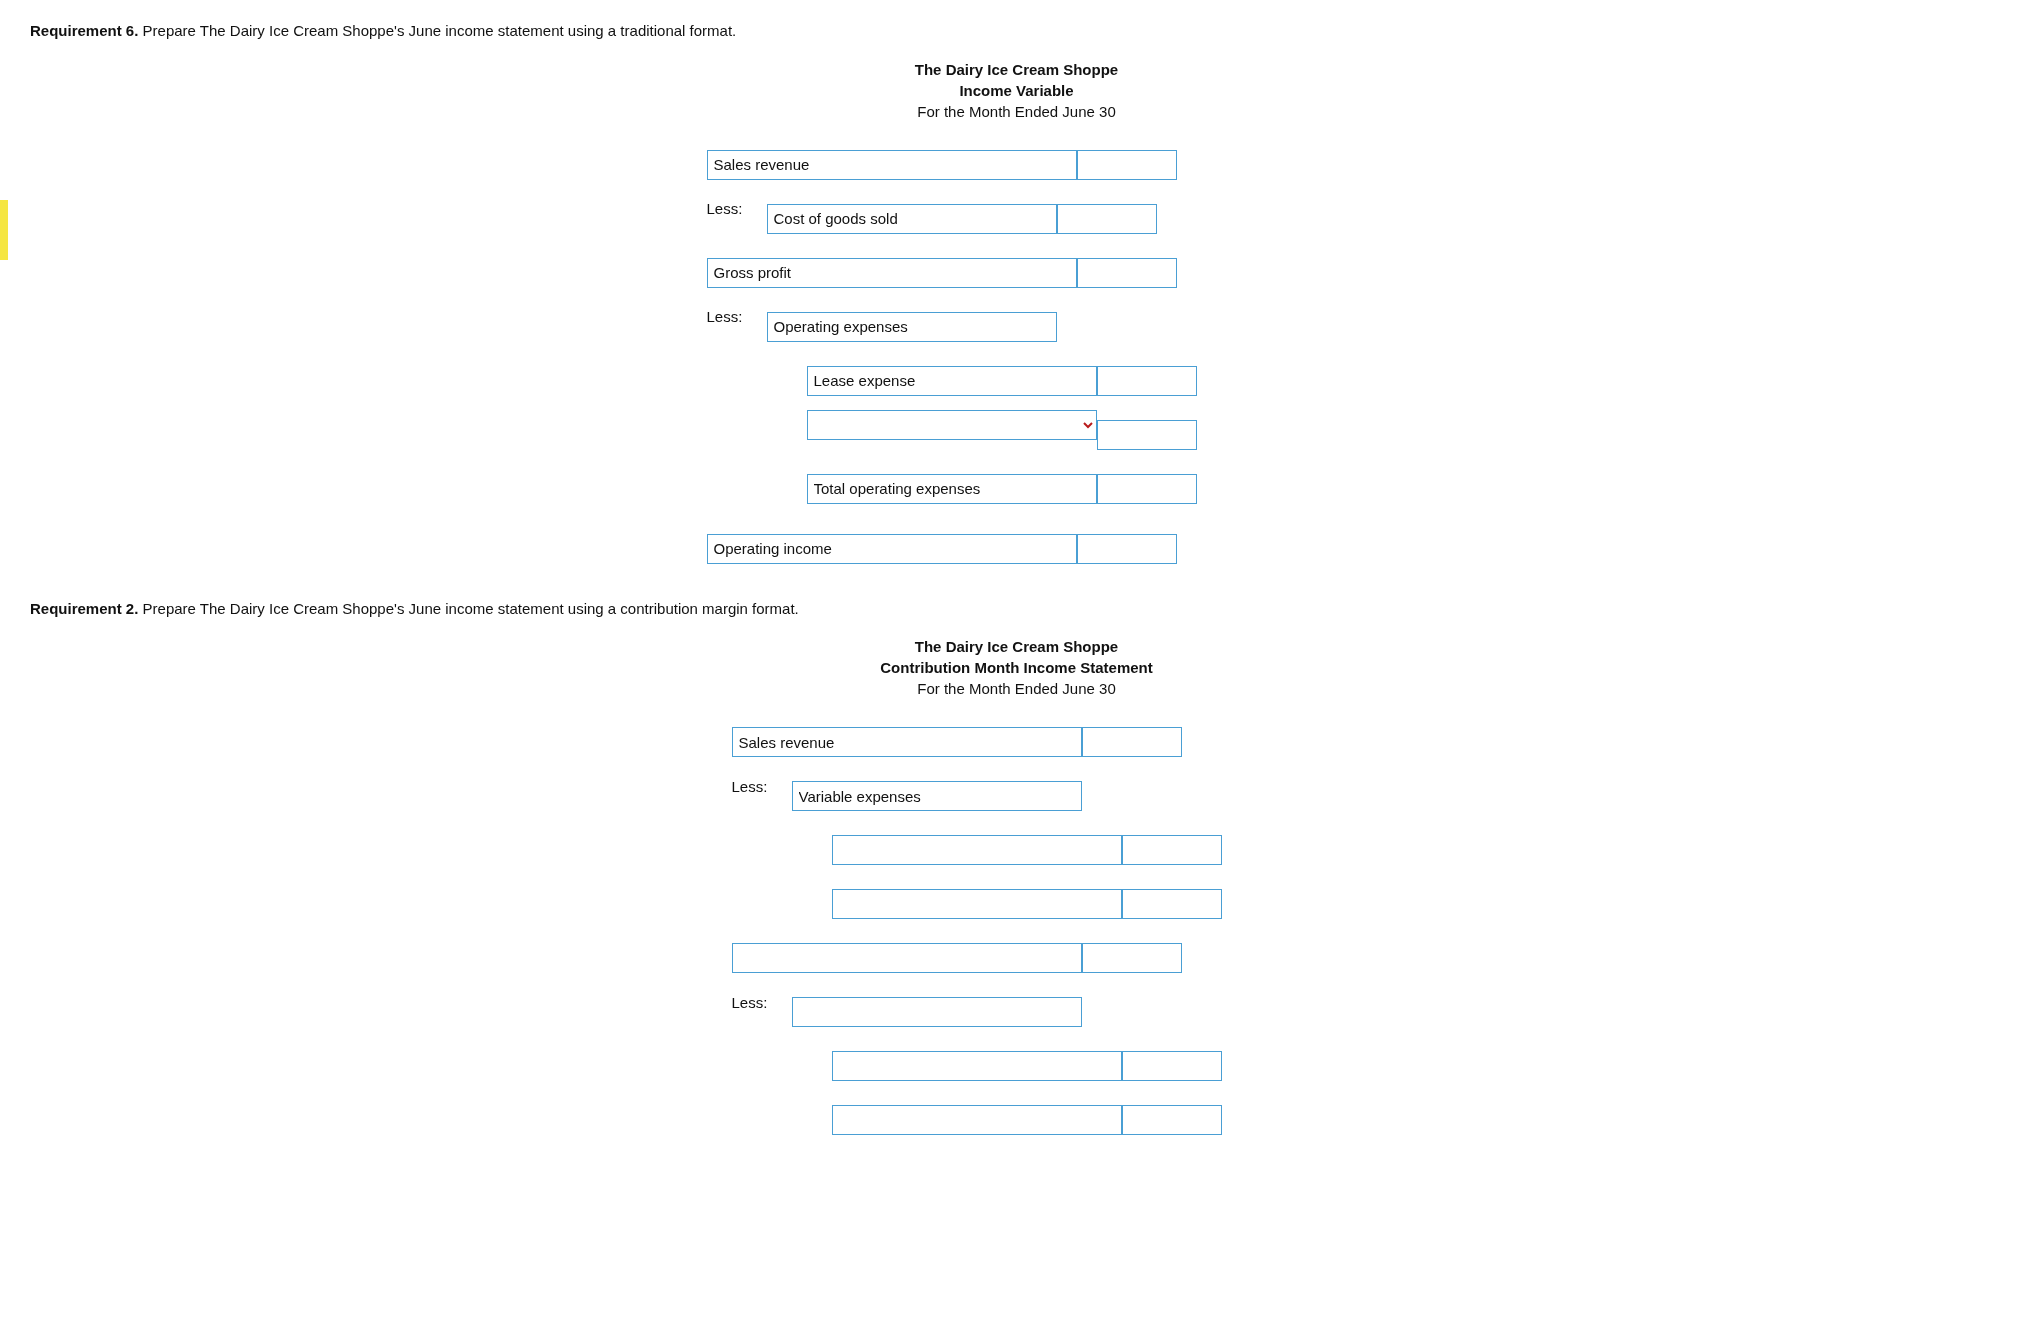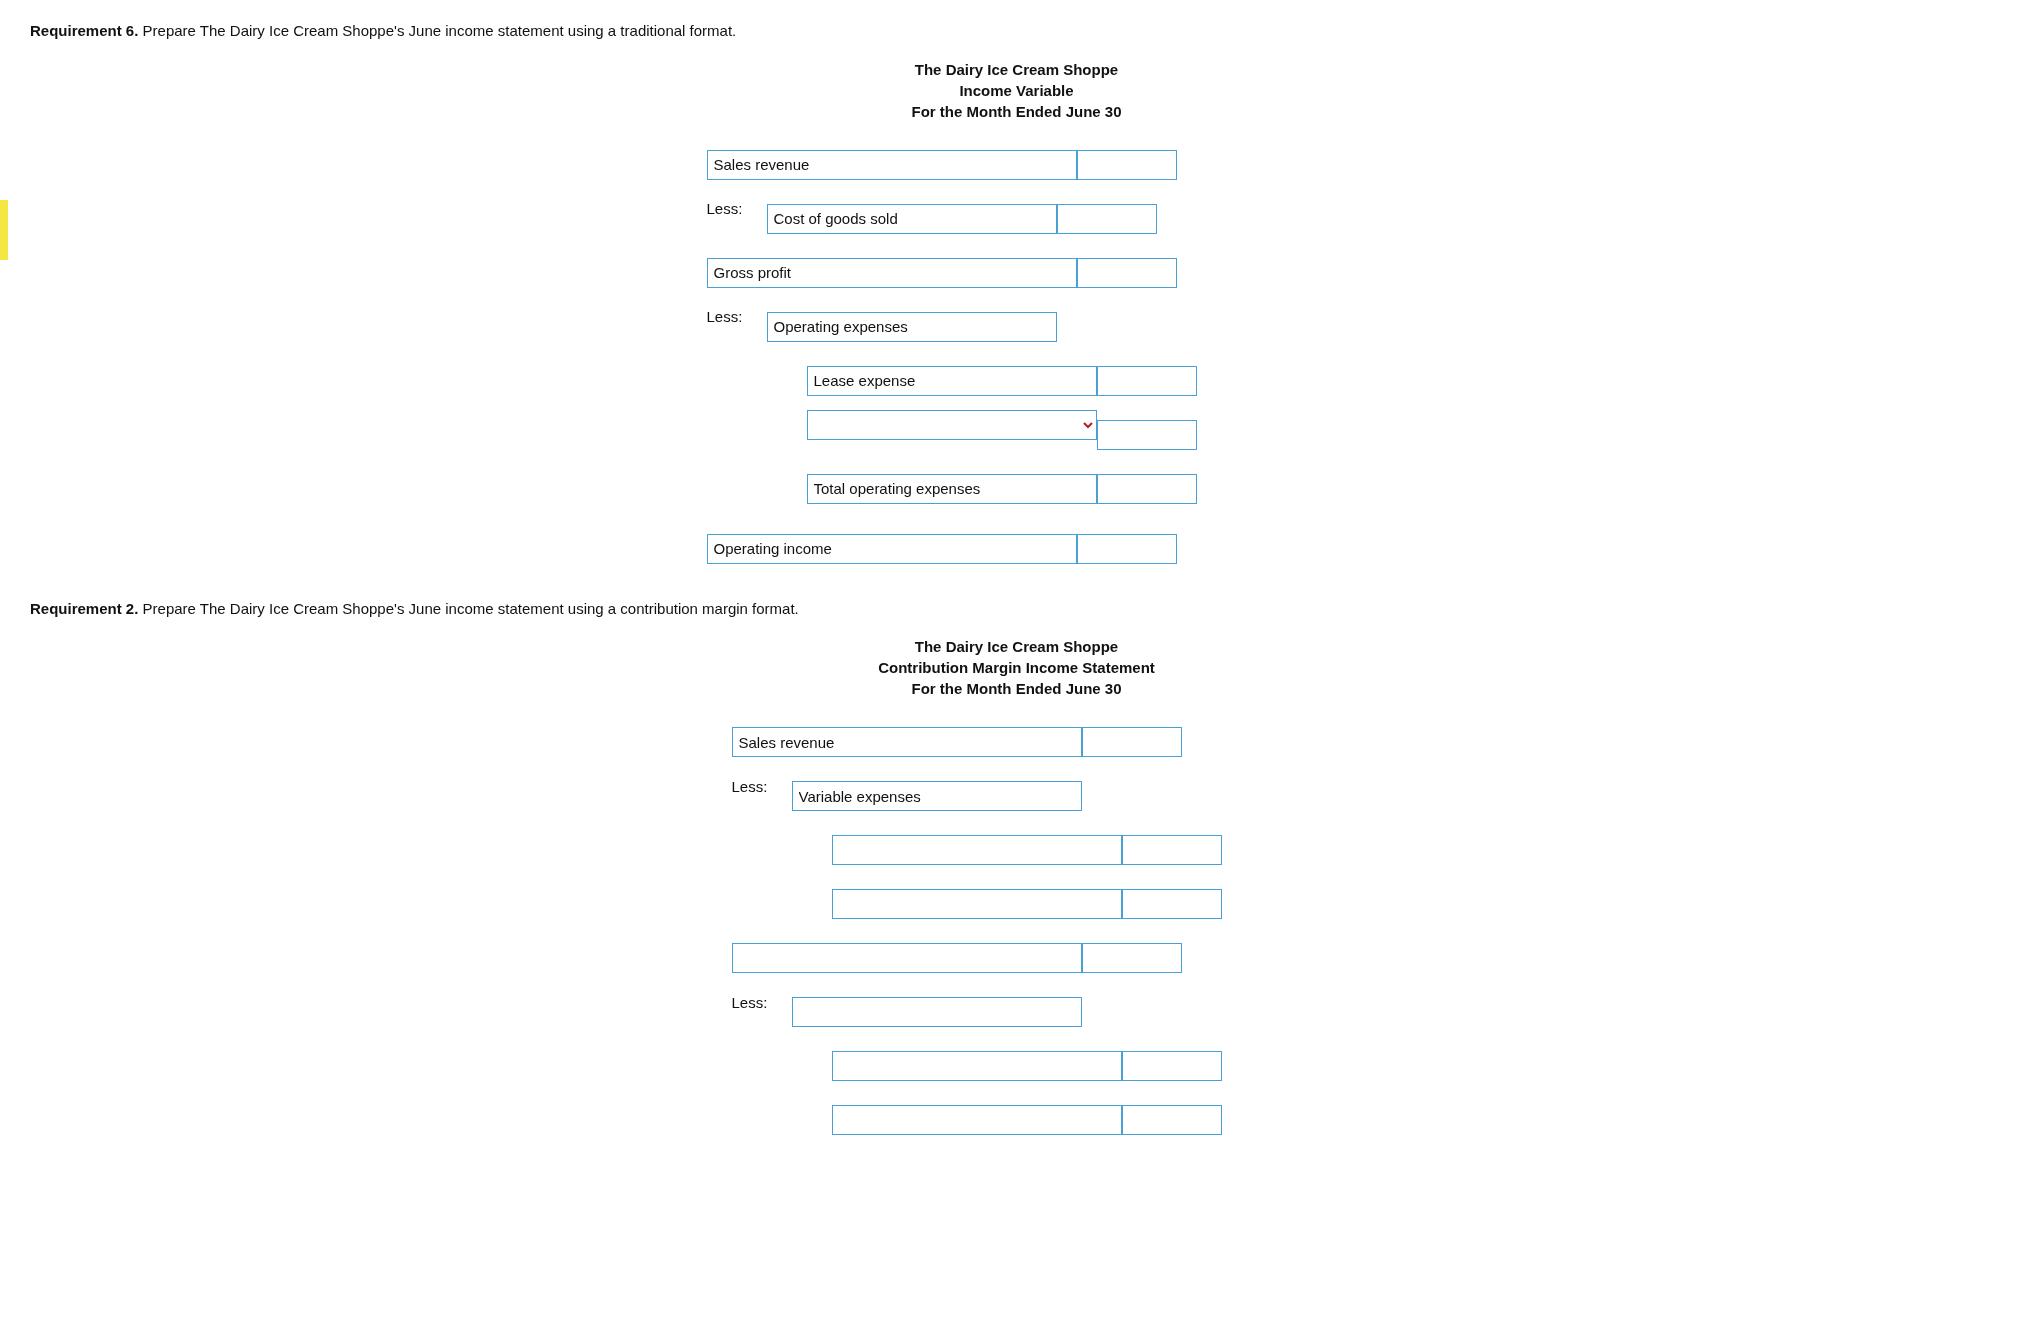--- a/index.html
+++ b/index.html
@@ -28,21 +28,21 @@
       font-weight: bold;
       font-size: 15px;
       margin-bottom: 4px;
     }
     .statement-subtitle {
       font-weight: bold;
       font-size: 15px;
       margin-bottom: 4px;
     }
     .statement-period {
-      font-weight: bold;
+      font-weight: normal;
       font-size: 15px;
       margin-bottom: 10px;
     }
     .table-wrapper {
       width: 620px;
     }
     .row {
       display: flex;
       align-items: center;
       margin-bottom: 4px;
@@ -180,21 +180,21 @@
 
   </div>
 </div>
 
 <p class="requirement-text">
   <strong>Requirement 2.</strong><span> Prepare The Dairy Ice Cream Shoppe's June income statement using a contribution margin format.</span>
 </p>
 
 <div class="statement-container">
   <div class="statement-title">The Dairy Ice Cream Shoppe</div>
-  <div class="statement-subtitle">Contribution Margin Income Statement</div>
+  <div class="statement-subtitle">Contribution Month Income Statement</div>
   <div class="statement-period">For the Month Ended June 30</div>
 
   <div class="cm-table-wrapper">
 
     <div class="row">
       <input type="text" class="input-wide" style="width: 350px;" value="Sales revenue">
       <input type="text" class="input-amount" value="" style="">
     </div>
 
     <div class="row">

